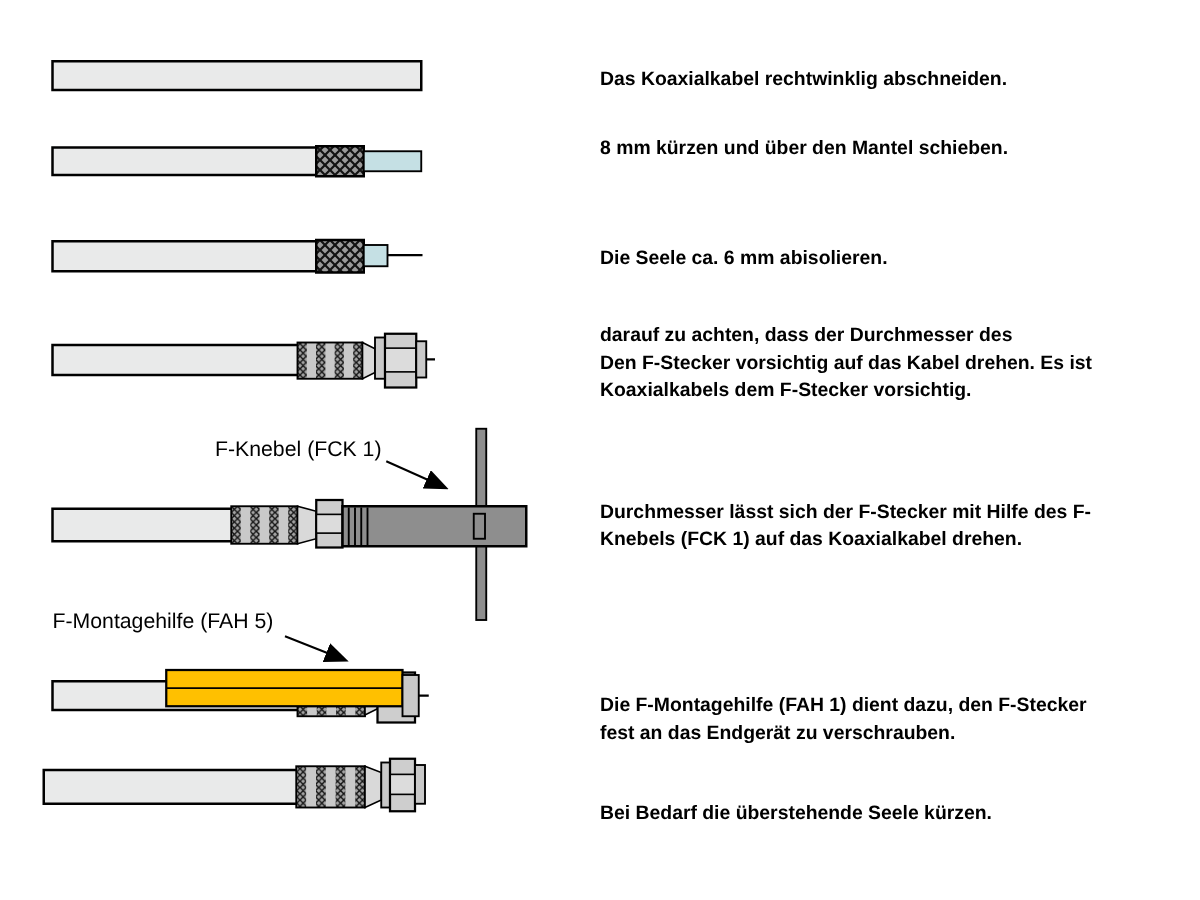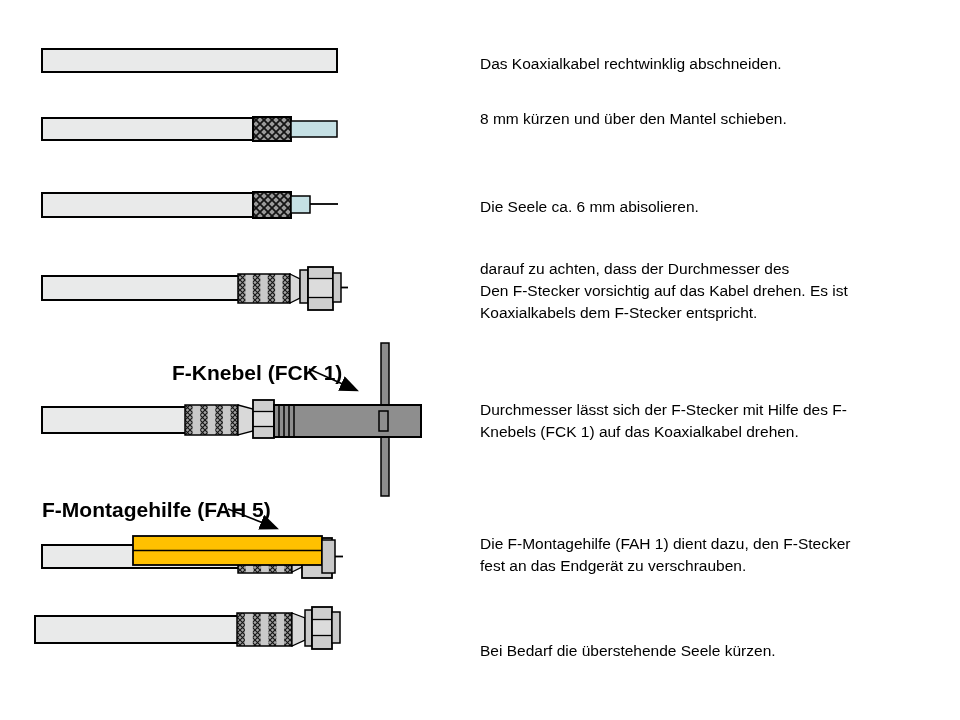--- a/index.html
+++ b/index.html
@@ -1,21 +1,21 @@
 <!DOCTYPE html>
 <html><head>
 <meta charset="utf-8">
 <style>
   html,body{margin:0;padding:0;background:#fff;}
   #canvas{position:relative;width:960px;height:720px;background:#ffffff;overflow:hidden;
           font-family:"Liberation Sans",sans-serif;}
   #diagram-svg{position:absolute;left:0;top:0;width:960px;height:720px;}
-  .step-text{position:absolute;left:480px;color:#000;font-weight:normal;font-size:15.5px;
+  .step-text{position:absolute;left:480px;color:#000;font-weight:bold;font-size:15.5px;
              line-height:22px;white-space:nowrap;}
-  .callout-label{position:absolute;color:#000;font-weight:bold;font-size:21px;white-space:nowrap;margin-top:11px;}
+  .callout-label{position:absolute;color:#000;font-weight:normal;font-size:17px;white-space:nowrap;}
 </style>
 </head>
 <body>
 
 <div id="canvas">
 
   <svg id="diagram-svg" viewBox="0 0 960 720" xmlns="http://www.w3.org/2000/svg">
     <defs>
       <pattern id="xh" width="8" height="8" patternUnits="userSpaceOnUse">
         <rect width="8" height="8" fill="#9b9b9b"></rect>
@@ -145,27 +145,27 @@
   </div>
   <div class="step-text" style="top:108px;">
     <div>8 mm kürzen und über den Mantel schieben.</div>
   </div>
   <div class="step-text" style="top:196px;">
     <div>Die Seele ca. 6 mm abisolieren.</div>
   </div>
   <div class="step-text" style="top:258px;">
     <div>darauf zu achten, dass der Durchmesser des</div>
     <div>Den F-Stecker vorsichtig auf das Kabel drehen. Es ist</div>
-    <div>Koaxialkabels dem F-Stecker entspricht.</div>
+    <div>Koaxialkabels dem F-Stecker vorsichtig.</div>
   </div>
   <div class="step-text" style="top:399px;">
     <div>Durchmesser lässt sich der F-Stecker mit Hilfe des F-</div>
     <div>Knebels (FCK 1) auf das Koaxialkabel drehen.</div>
   </div>
-  <div class="step-text" style="top:533px;">
+  <div class="step-text" style="top:554px;">
     <div>Die F-Montagehilfe (FAH 1) dient dazu, den F-Stecker</div>
     <div>fest an das Endgerät zu verschrauben.</div>
   </div>
   <div class="step-text" style="top:613px;margin-top:27px;">
     <div>Bei Bedarf die überstehende Seele kürzen.</div>
   </div>
 
 </div>
 
 </body></html>

